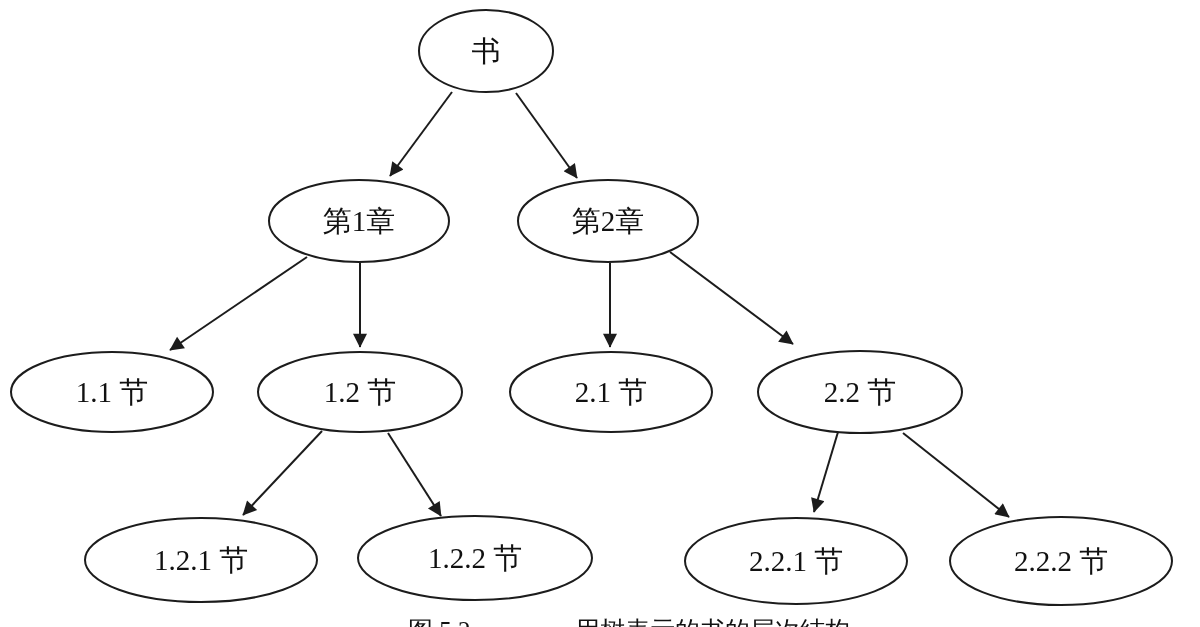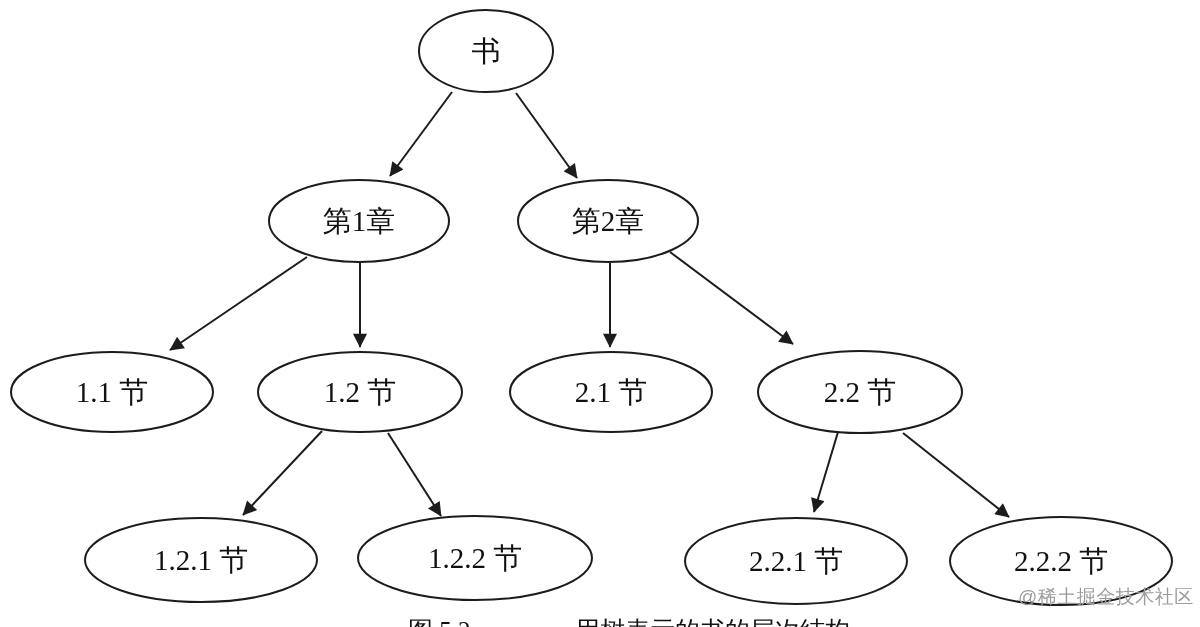--- a/index.html
+++ b/index.html
@@ -128,15 +128,14 @@
       <g>
         <ellipse class="node-shape" cx="1061" cy="561" rx="111" ry="44"></ellipse>
         <text class="node-label" x="1061" y="571">2.2.2 节</text>
       </g>
     </g>
   </svg>
 
   <span class="caption caption-prefix">图 5.2</span>
   <span class="caption caption-text">用树表示的书的层次结构</span>
 
-  <div class="watermark">@稀土掘金技术社区</div>
 
 </div>
 
 </body></html>

